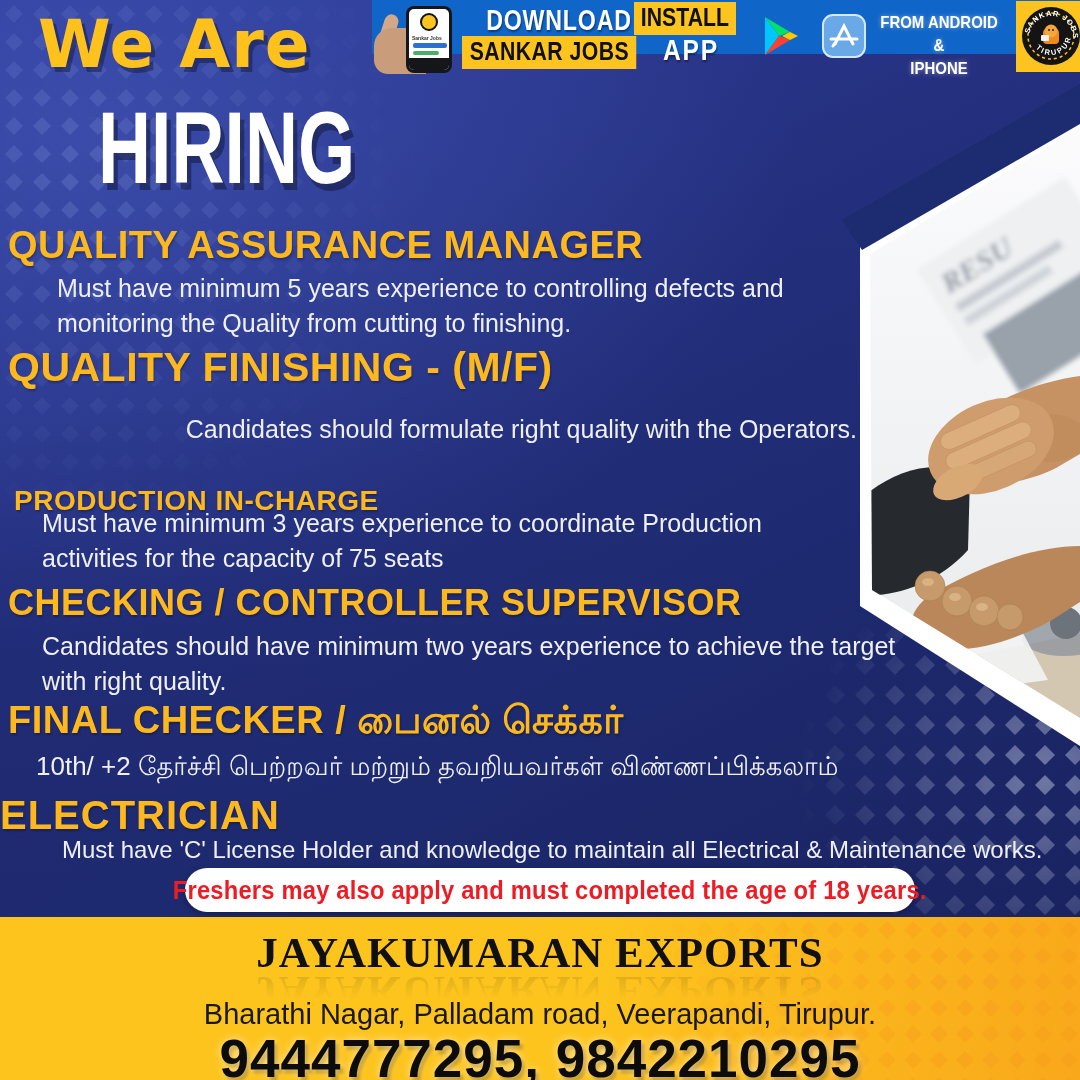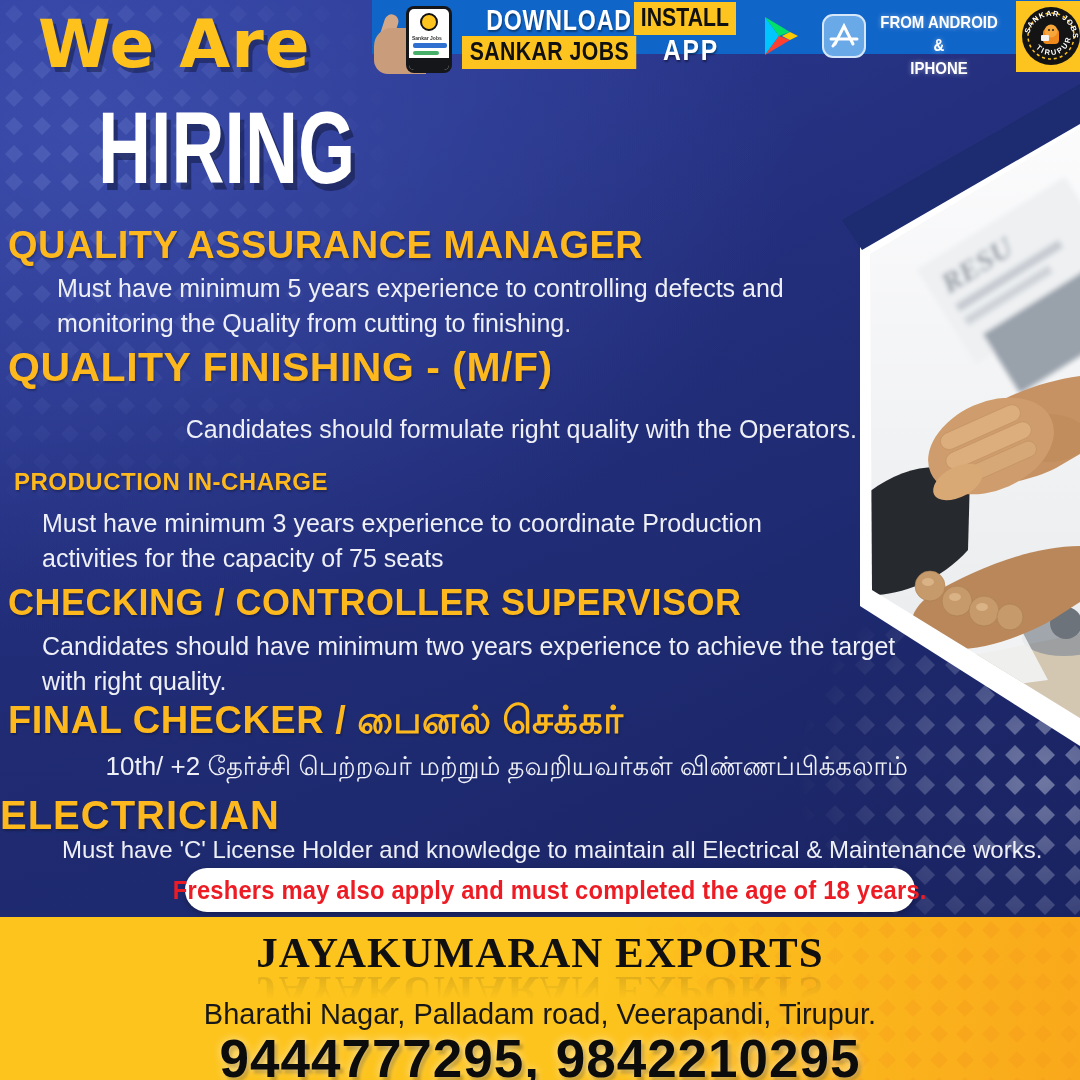--- a/index.html
+++ b/index.html
@@ -35,26 +35,26 @@
   
   #we-are{left:38px;top:6px;font-family:"DejaVu Sans",sans-serif;font-weight:700;font-size:66px;color:#ffc21d;letter-spacing:1px;text-shadow:4px 5px 0 rgba(14,20,52,.45);}
   #hiring{left:98px;top:90px;font-weight:900;font-size:102px;color:#ffffff;letter-spacing:0px;transform:scaleX(.72);transform-origin:left top;text-shadow:6px 7px 0 rgba(14,20,52,.5);}
   
   .job-title{color:#fdb81e;font-weight:800;letter-spacing:.5px;white-space:nowrap;text-shadow:1px 2px 2px rgba(0,0,0,.25);}
   .job-desc{color:#eef0f6;font-size:25px;line-height:1.38;font-weight:400;}
   #jt1{left:8px;top:224px;font-size:38px;}
   #jd1{left:57px;top:271px;width:760px;}
   #jt2{left:8px;top:344px;font-size:41px;}
   #jd2{left:57px;top:412px;width:800px;text-align:right;}
-  #jt3{left:14px;top:468px;font-size:24px;}
+  #jt3{left:14px;top:485px;font-size:28px;}
   #jd3{left:42px;top:506px;width:820px;}
   #jt4{left:8px;top:582px;font-size:36px;}
   #jd4{left:42px;top:629px;width:900px;}
   #jt5{left:8px;top:699px;font-size:38px;}
-  #jd5{left:48px;top:749px;width:860px;font-size:26px;text-align:right;}
+  #jd5{left:36px;top:749px;width:860px;font-size:26px;}
   #jt6{left:0px;top:793px;font-size:40px;letter-spacing:1px;}
   #jd6{left:62px;top:833px;white-space:nowrap;font-size:24px;}
   
   #pill{left:185px;top:868px;width:730px;height:44px;background:#ffffff;border-radius:22px;display:flex;align-items:center;justify-content:center;box-shadow:0 2px 6px rgba(0,0,0,.3);}
   #pill span{color:#ed1c24;font-weight:800;font-size:25px;letter-spacing:.2px;transform:scaleX(.95);white-space:nowrap;}
   
   #footer{left:0;top:917px;width:1080px;height:163px;background:linear-gradient(100deg,#fdc41d 0%,#fdc41d 55%,#f9a81b 100%);}
   #company{left:0;top:928px;width:1080px;text-align:center;font-family:"Liberation Serif",serif;font-weight:700;font-size:43px;color:#101010;letter-spacing:1px;}
   #company-reflection{left:0;top:967px;width:1080px;text-align:center;font-family:"Liberation Serif",serif;font-weight:700;font-size:43px;letter-spacing:1px;color:#6b5a17;opacity:.25;transform:scaleY(-1);
     -webkit-mask-image:linear-gradient(to top,#000 5%,transparent 65%);mask-image:linear-gradient(to top,#000 5%,transparent 65%);}

